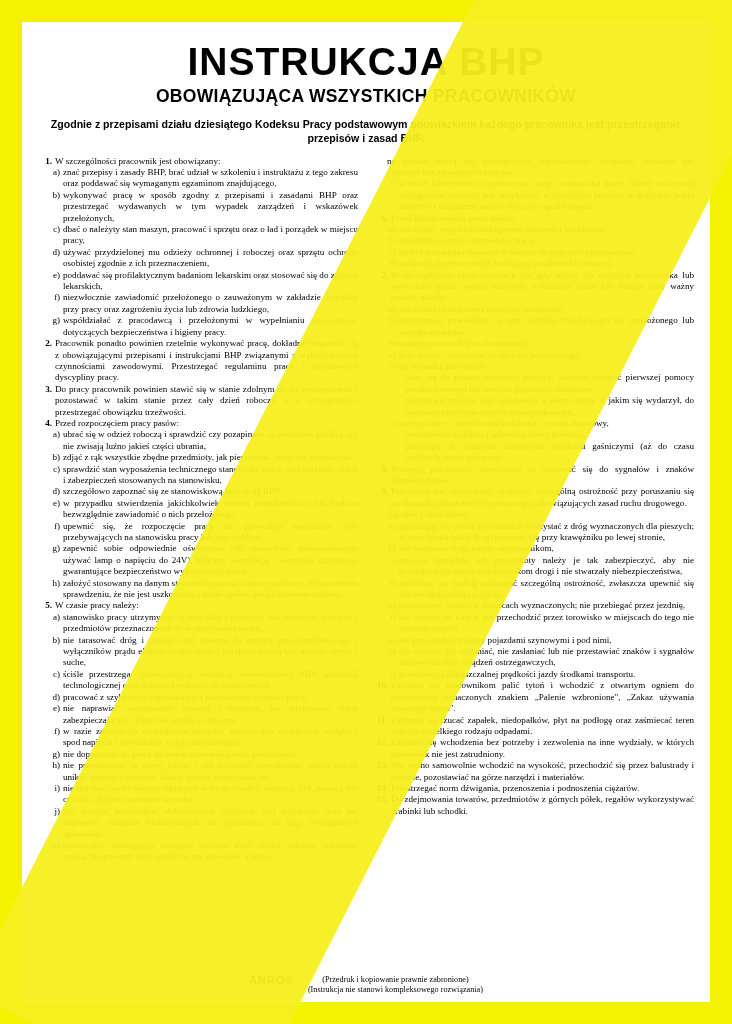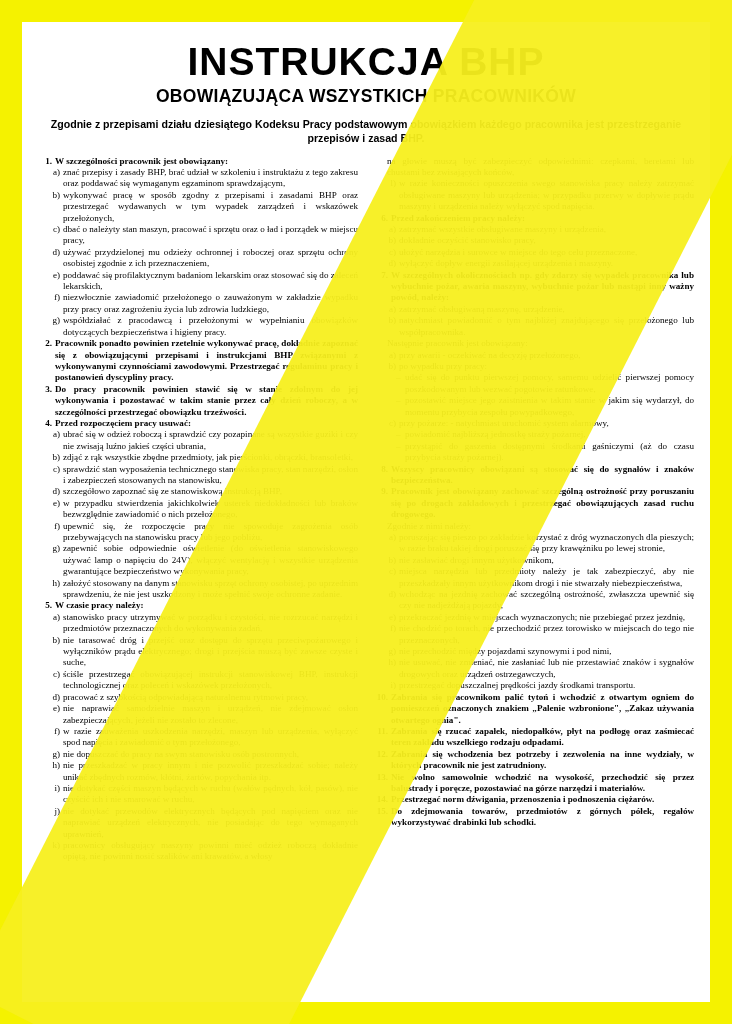--- a/index.html
+++ b/index.html
@@ -118,41 +118,41 @@
     font-weight:bold;
     font-size:11.5px;
     letter-spacing:.5px;
   }
   .fnote{
     text-align:center;
     line-height:1.3;
     font-size:8.2px;
     padding-top:1px;
   }
-  .bold{font-weight:bold;}
+  .bold{font-weight:normal;}
 </style>
 </head>
 <body>
 
 <div class="poster">
   <div class="diag"></div>
   <div class="sheet">
     <div class="title">INSTRUKCJA BHP</div>
     <div class="subtitle">OBOWIĄZUJĄCA WSZYSTKICH PRACOWNIKÓW</div>
     <div class="intro">Zgodnie z przepisami działu dziesiątego Kodeksu Pracy podstawowym obowiązkiem każdego pracownika jest przestrzeganie przepisów i zasad BHP.</div>
 
     <div class="cols">
       <div class="col" id="col-left">
           <div class="item">
             <div class="num">1.</div>
             <div class="txt bold">W szczególności pracownik jest obowiązany:</div>
           </div>
           <div class="sub">
             <div class="lt">a)</div>
-            <div class="txt">znać przepisy i zasady BHP, brać udział w szkoleniu i instruktażu z tego zakresu oraz poddawać się wymaganym egzaminom sprawdzającym,</div>
+            <div class="txt">znać przepisy i zasady BHP, brać udział w szkoleniu i instruktażu z tego zakresu oraz poddawać się wymaganym egzaminom znajdującego,</div>
           </div>
           <div class="sub">
             <div class="lt">b)</div>
             <div class="txt">wykonywać pracę w sposób zgodny z przepisami i zasadami BHP oraz przestrzegać wydawanych w tym wypadek zarządzeń i wskazówek przełożonych,</div>
           </div>
           <div class="sub">
             <div class="lt">c)</div>
             <div class="txt">dbać o należyty stan maszyn, pracować i sprzętu oraz o ład i porządek w miejscu pracy,</div>
           </div>
           <div class="sub">
@@ -174,21 +174,21 @@
           <div class="item">
             <div class="num">2.</div>
             <div class="txt bold">Pracownik ponadto powinien rzetelnie wykonywać pracę, dokładnie zapoznać się z obowiązującymi przepisami i instrukcjami BHP związanymi z wykonywanymi czynnościami zawodowymi. Przestrzegać regulaminu pracy i postanowień dyscypliny pracy.</div>
           </div>
           <div class="item">
             <div class="num">3.</div>
             <div class="txt bold">Do pracy pracownik powinien stawić się w stanie zdolnym do jej wykonywania i pozostawać w takim stanie przez cały dzień roboczy, a w szczególności przestrzegać obowiązku trzeźwości.</div>
           </div>
           <div class="item">
             <div class="num">4.</div>
-            <div class="txt bold">Przed rozpoczęciem pracy usuwać:</div>
+            <div class="txt bold">Przed rozpoczęciem pracy pasów:</div>
           </div>
           <div class="sub">
             <div class="lt">a)</div>
             <div class="txt">ubrać się w odzież roboczą i sprawdzić czy pozapinane są wszystkie guziki i czy nie zwisają luźno jakieś części ubrania,</div>
           </div>
           <div class="sub">
             <div class="lt">b)</div>
             <div class="txt">zdjąć z rąk wszystkie zbędne przedmioty, jak pierścionki, obrączki, bransoletki,</div>
           </div>
           <div class="sub">
@@ -396,14 +396,21 @@
             <div class="num">14.</div>
             <div class="txt bold">Przestrzegać norm dźwigania, przenoszenia i podnoszenia ciężarów.</div>
           </div>
           <div class="item">
             <div class="num">15.</div>
             <div class="txt bold">Do zdejmowania towarów, przedmiotów z górnych półek, regałów wykorzystywać drabinki lub schodki.</div>
           </div>
         </div>
     </div>
 
+    <div class="footer">
+      <div class="brand">ANRO®</div>
+      <div class="fnote">
+        <div>(Przedruk i kopiowanie prawnie zabronione)</div>
+        <div>(Instrukcja nie stanowi kompleksowego rozwiązania)</div>
+      </div>
+    </div>
   </div>
 </div>
 
 </body></html>

